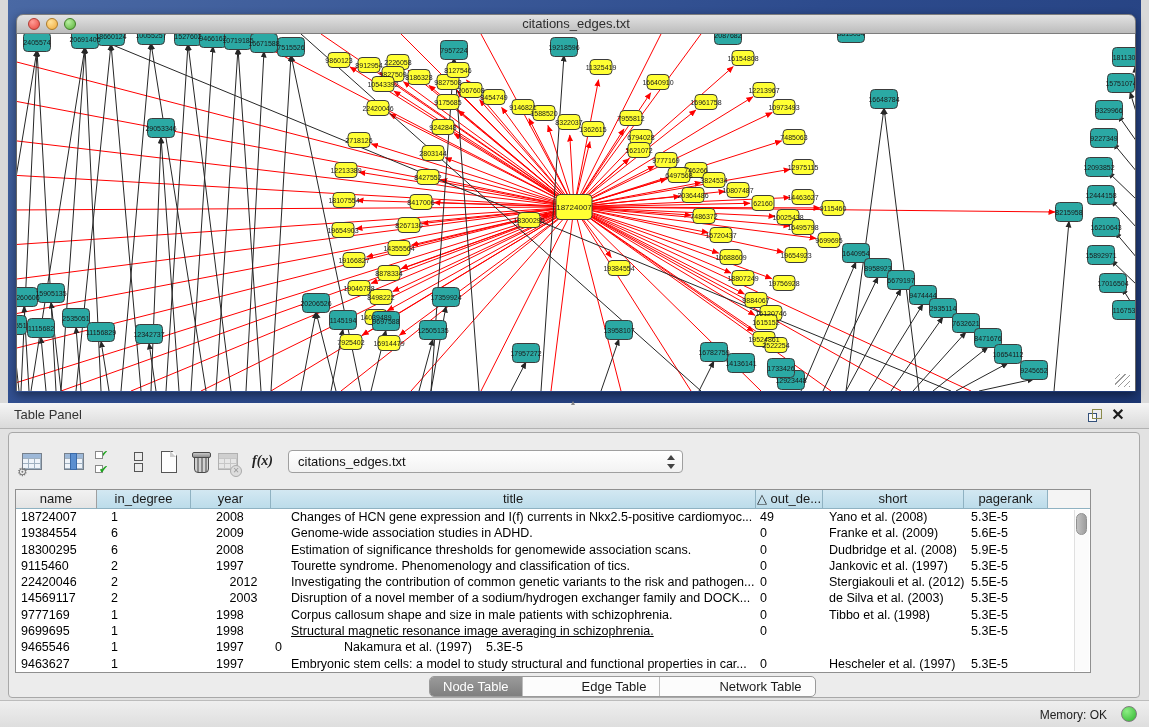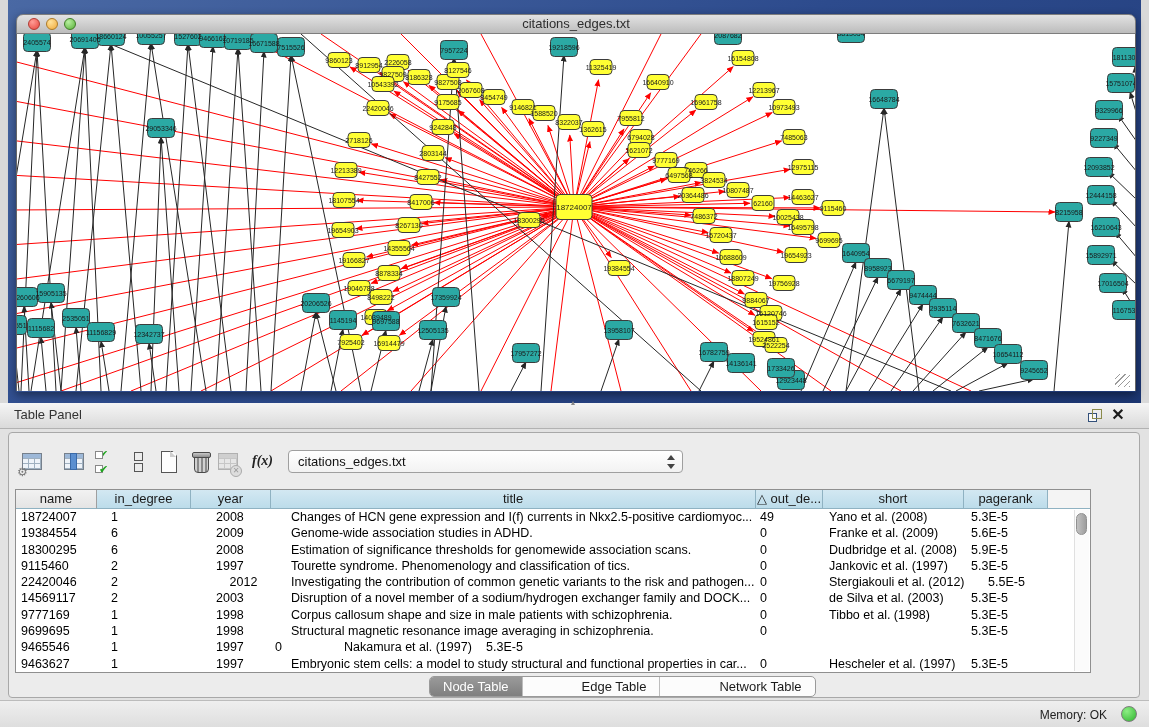--- a/index.html
+++ b/index.html
@@ -657,45 +657,45 @@
               <div class="tcell" style="width: 141px; padding-left: 6px;">Jankovic et al. (1997)</div>
               <div class="tcell" style="width: 84px; padding-left: 7px;">5.3E-5</div>
             </div>
             <div class="trow">
               <div class="tcell" style="width: 81px; padding-left: 5px;">22420046</div>
               <div class="tcell" style="width: 94px; padding-left: 14px;">2</div>
               <div class="tcell" style="width: 80px; padding-left: 25px; text-align: center;">2012</div>
               <div class="tcell" style="width: 485px; padding-left: 20px;">Investigating the contribution of common genetic variants to the risk and pathogen...</div>
               <div class="tcell" style="width: 67px; padding-left: 4px;">0</div>
               <div class="tcell" style="width: 141px; padding-left: 6px;">Stergiakouli et al. (2012)</div>
-              <div class="tcell" style="width: 84px; padding-left: 24px;">5.5E-5</div>
+              <div class="tcell" style="width: 84px; padding-left: 7px;">5.5E-5</div>
             </div>
             <div class="trow">
               <div class="tcell" style="width: 81px; padding-left: 5px;">14569117</div>
               <div class="tcell" style="width: 94px; padding-left: 14px;">2</div>
-              <div class="tcell" style="width: 80px; padding-left: 25px;">2003</div>
+              <div class="tcell" style="width: 80px; padding-left: 25px; text-align: center;">2003</div>
               <div class="tcell" style="width: 485px; padding-left: 20px;">Disruption of a novel member of a sodium/hydrogen exchanger family and DOCK...</div>
               <div class="tcell" style="width: 67px; padding-left: 4px;">0</div>
               <div class="tcell" style="width: 141px; padding-left: 6px;">de Silva et al. (2003)</div>
               <div class="tcell" style="width: 84px; padding-left: 7px;">5.3E-5</div>
             </div>
             <div class="trow">
               <div class="tcell" style="width: 81px; padding-left: 5px;">9777169</div>
               <div class="tcell" style="width: 94px; padding-left: 14px;">1</div>
               <div class="tcell" style="width: 80px; padding-left: 25px;">1998</div>
               <div class="tcell" style="width: 485px; padding-left: 20px;">Corpus callosum shape and size in male patients with schizophrenia.</div>
               <div class="tcell" style="width: 67px; padding-left: 4px;">0</div>
               <div class="tcell" style="width: 141px; padding-left: 6px;">Tibbo et al. (1998)</div>
               <div class="tcell" style="width: 84px; padding-left: 7px;">5.3E-5</div>
             </div>
             <div class="trow">
               <div class="tcell" style="width: 81px; padding-left: 5px;">9699695</div>
               <div class="tcell" style="width: 94px; padding-left: 14px;">1</div>
               <div class="tcell" style="width: 80px; padding-left: 25px;">1998</div>
-              <div class="tcell" style="width: 485px; padding-left: 20px;">Structural magnetic resonance image averaging in schizophrenia.</div>
+              <div class="tcell" style="width: 485px; padding-left: 20px; text-decoration: underline;">Structural magnetic resonance image averaging in schizophrenia.</div>
               <div class="tcell" style="width: 67px; padding-left: 4px;">0</div>
               <div class="tcell" style="width: 141px; padding-left: 6px; margin-top: 34px;">Wolkin et al. (1998)</div>
               <div class="tcell" style="width: 84px; padding-left: 7px;">5.3E-5</div>
             </div>
             <div class="trow">
               <div class="tcell" style="width: 81px; padding-left: 5px;">9465546</div>
               <div class="tcell" style="width: 94px; padding-left: 14px;">1</div>
               <div class="tcell" style="width: 80px; padding-left: 25px;">1997</div>
               <div class="tcell" style="width: 67px; padding-left: 4px;">0</div>
               <div class="tcell" style="width: 141px; padding-left: 6px;">Nakamura et al. (1997)</div>

